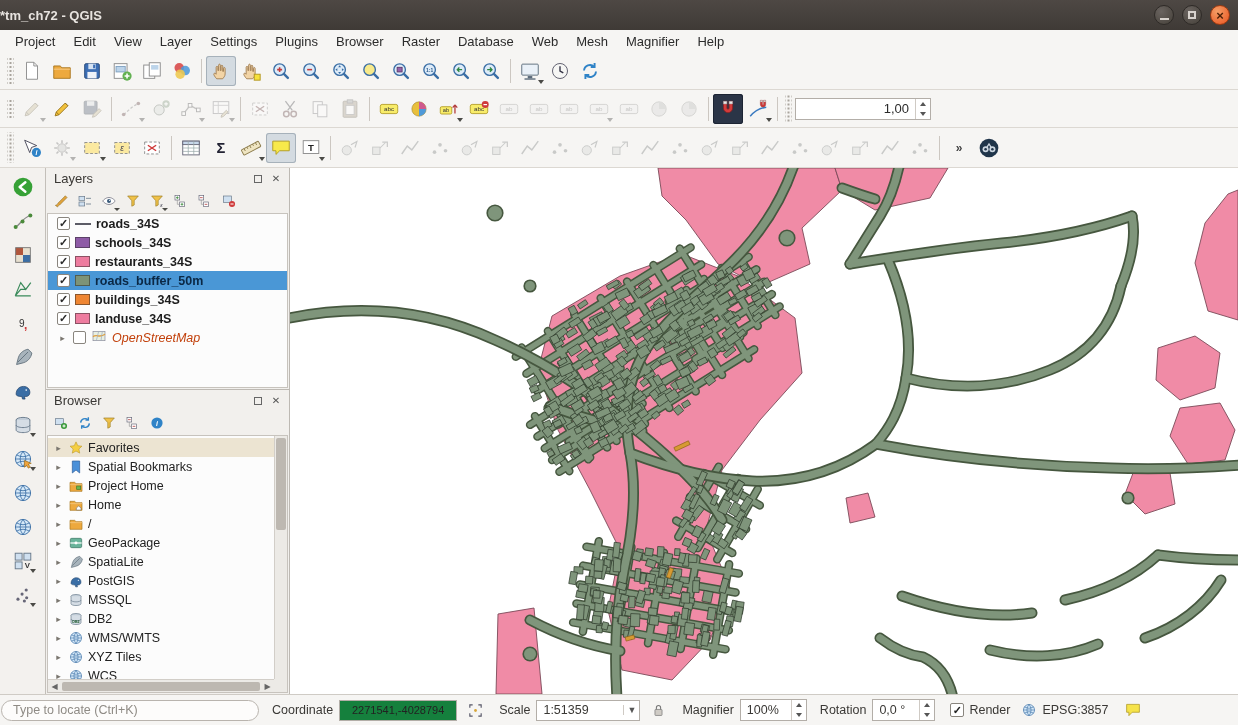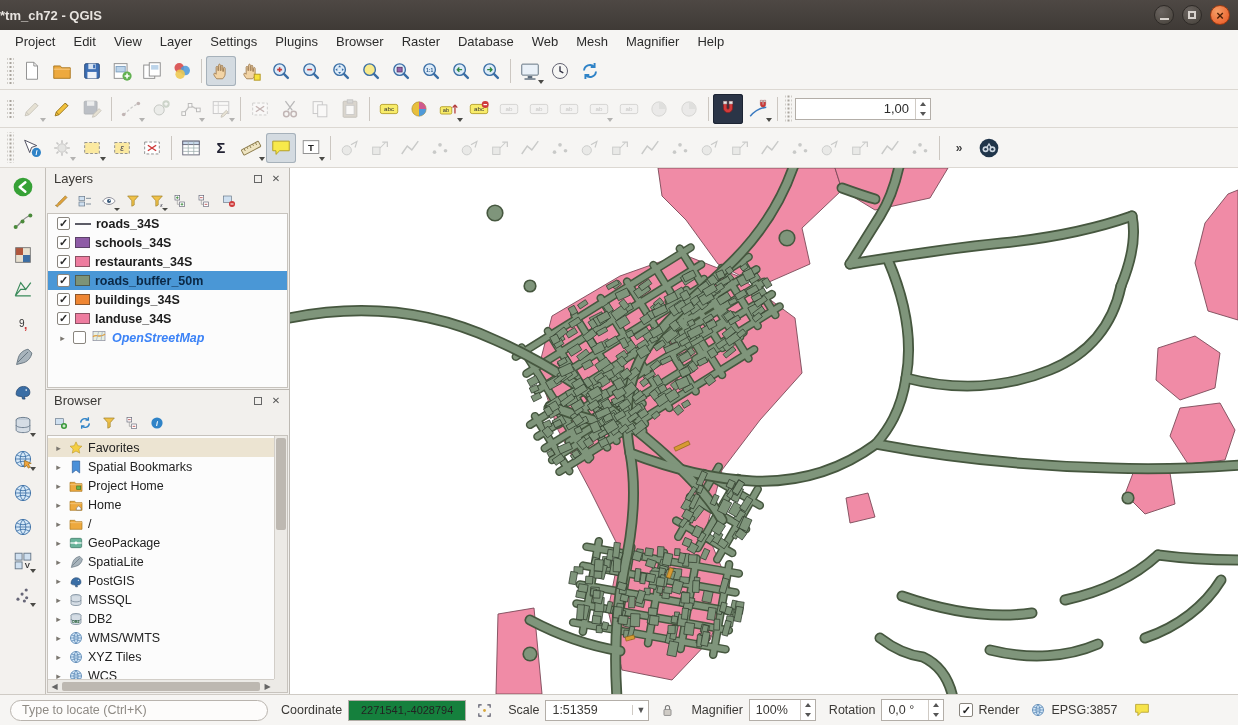--- a/index.html
+++ b/index.html
@@ -55,37 +55,37 @@
 .ptbtn.dd::after{content:"";position:absolute;right:0;bottom:1px;border-left:3px solid transparent;border-right:3px solid transparent;border-top:3.5px solid #4a4a46}
 .panel-body{flex:1;background:#fcfcfc;border:1px solid #c7c3bd;margin:0 1px 1px 1px;overflow:hidden;position:relative}
 
 .layer-row{display:flex;align-items:center;height:19px;padding-left:9px;gap:5px;white-space:nowrap}
 .layer-row.selected{background:#4a97d6}
 .chk{width:13px;height:13px;background:#fff;border:1px solid #89857e;border-radius:2px;font-size:11px;line-height:11px;text-align:center;color:#2b2b2b;font-weight:700;flex:0 0 auto}
 .swatch{width:15px;height:11px;border:1px solid rgba(40,40,40,.5);flex:0 0 auto}
 .swatch-line{width:16px;height:0;border-top:2px solid #5c5c66;flex:0 0 auto}
 .layer-label{font-weight:700;font-size:12.5px;color:#1d1d1d}
 .layer-row.selected .layer-label{color:#0b2845}
-.layer-label.osm{font-style:italic;color:#3b82f6;font-weight:700}
+.layer-label.osm{font-style:italic;color:#c2410c;font-weight:400}
 .expander{width:11px;color:#7a766f;font-size:9px;text-align:center;flex:0 0 auto}
 
 .tree{position:absolute;left:0;top:0;right:13px;bottom:13px;overflow:hidden;padding-top:2px}
 .tree-row{display:flex;align-items:center;height:19px;padding-left:5px;gap:4px;white-space:nowrap;font-size:12.5px;color:#222}
 .tree-row.selected{background:#ece4d2}
 .vscroll{position:absolute;right:0;top:0;bottom:13px;width:13px;background:#eceae6;border-left:1px solid #d2cec8}
 .vthumb{position:absolute;left:1px;right:1px;top:2px;height:92px;background:#bdb8b1;border-radius:2px}
 .hscroll{position:absolute;left:0;right:13px;bottom:0;height:13px;background:#eceae6;border-top:1px solid #d2cec8;display:flex;align-items:center}
 .harr{width:13px;text-align:center;font-size:8px;color:#666}
 .hthumb{flex:1;height:9px;margin:0 1px;background:#bdb8b1;border-radius:2px}
 .scorner{position:absolute;right:0;bottom:0;width:13px;height:13px;background:#eceae6}
 
 #map{position:absolute;left:290px;top:168px;width:948px;height:526px;background:#fff}
 #map svg{display:block}
 
-#statusbar{position:absolute;left:0;top:694px;width:1238px;height:31px;background:#f6f5f3;border-top:1px solid #cfcbc5;display:flex;align-items:center;padding:0 10px;font-size:12.5px;color:#3a3835}
+#statusbar{position:absolute;left:0;top:694px;width:1238px;height:31px;background:#f6f5f3;border-top:1px solid #cfcbc5;display:flex;align-items:center;padding:0 1px;font-size:12.5px;color:#3a3835}
 .locate{width:258px;height:21px;border:1px solid #b9b4ae;border-radius:11px;background:#fdfcfb;padding:0 11px;font-family:"Liberation Sans",sans-serif;font-size:12.5px;color:#444;outline:none}
 .locate::placeholder{color:#8f8b85}
 .sb-label{margin:0 6px 0 13px;white-space:nowrap}
 .sb-input{height:21px;border:1px solid #b3aea8;background:#15803d;text-align:center;font-family:"Liberation Sans",sans-serif;font-size:11px;color:#222;outline:none}
 .coord{width:118px}
 .combo{display:flex;align-items:center;height:21px;border:1px solid #b3aea8;background:#fff;width:104px}
 .combo-val{flex:1;padding-left:6px}
 .combo-arrow{width:16px;text-align:center;border-left:1px solid #cfcac4;color:#555;font-size:9px}
 .sbicon{width:21px;height:21px;display:flex;align-items:center;justify-content:center;margin-left:8px;flex:0 0 auto}
 .cb{display:flex;align-items:center;gap:5px;margin-left:15px}

